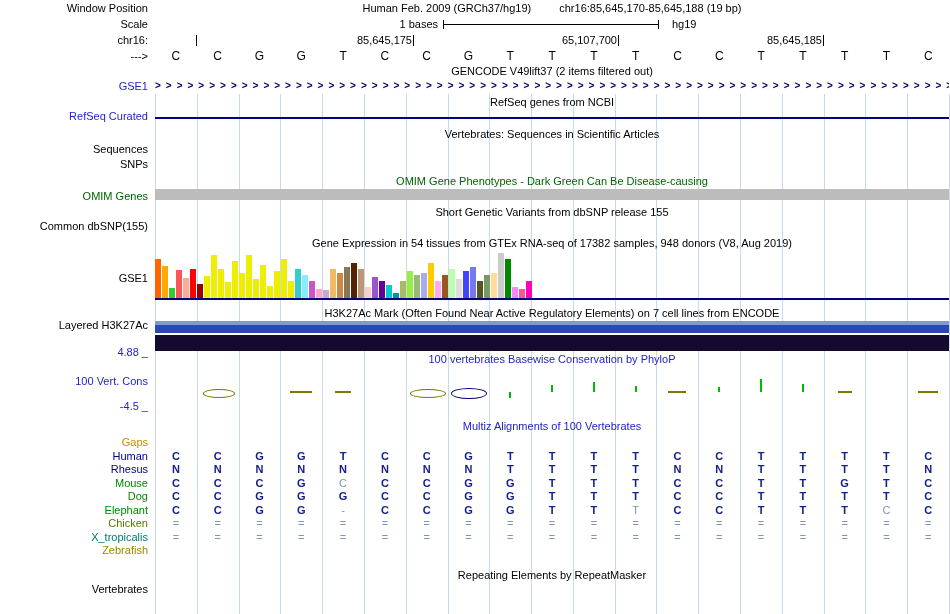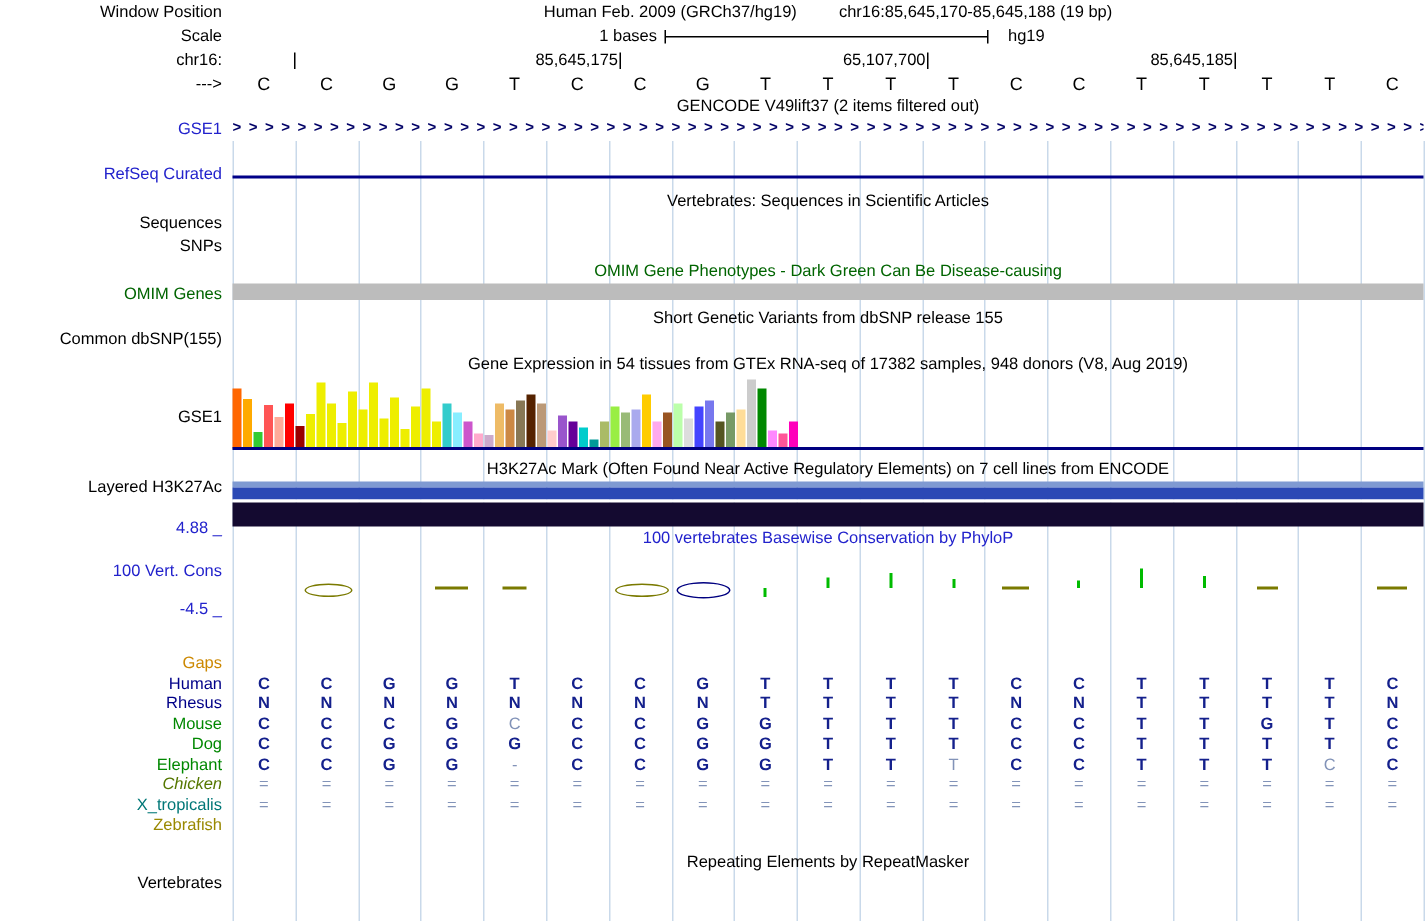--- a/index.html
+++ b/index.html
@@ -122,20 +122,21 @@
       <div class="seq-cell">T</div>
       <div class="seq-cell">T</div>
       <div class="seq-cell">T</div>
       <div class="seq-cell">C</div>
     </div>
 
   <div class="title z" style="top:65px">GENCODE V49lift37 (2 items filtered out)</div>
   <div class="gutter blue z" style="top:80px">GSE1</div>
   <div id="gse1-arrows" class="layer z">&gt;&gt;&gt;&gt;&gt;&gt;&gt;&gt;&gt;&gt;&gt;&gt;&gt;&gt;&gt;&gt;&gt;&gt;&gt;&gt;&gt;&gt;&gt;&gt;&gt;&gt;&gt;&gt;&gt;&gt;&gt;&gt;&gt;&gt;&gt;&gt;&gt;&gt;&gt;&gt;&gt;&gt;&gt;&gt;&gt;&gt;&gt;&gt;&gt;&gt;&gt;&gt;&gt;&gt;&gt;&gt;&gt;&gt;&gt;&gt;&gt;&gt;&gt;&gt;&gt;&gt;&gt;&gt;&gt;&gt;&gt;&gt;&gt;&gt;&gt;&gt;&gt;&gt;&gt;&gt;</div>
 
+  <div class="title z" style="top:96px">RefSeq genes from NCBI</div>
   <div class="gutter blue z" style="top:110px">RefSeq Curated</div>
   <div id="refseq-line" class="layer z"></div>
 
   <div class="title z" style="top:128px">Vertebrates: Sequences in Scientific Articles</div>
   <div class="gutter z" style="top:143px">Sequences</div>
   <div class="gutter z" style="top:158px">SNPs</div>
 
   <div class="title green z" style="top:175px">OMIM Gene Phenotypes - Dark Green Can Be Disease-causing</div>
   <div class="gutter green z" style="top:190px">OMIM Genes</div>
   <div id="omim-bar" class="layer z" style="background: rgb(188, 188, 188);"></div>
@@ -227,20 +228,21 @@
       <div class="cons-mark" style="width: 2px; height: 10px; background: rgb(0, 187, 0); left: 437.789px; top: 2px;"></div>
       <div class="cons-mark" style="width: 2px; height: 6px; background: rgb(0, 187, 0); left: 479.579px; top: 6px;"></div>
       <div class="cons-mark" style="width: 18px; height: 2px; background: rgb(122, 122, 0); left: 513.368px; top: 11px;"></div>
       <div class="cons-mark" style="width: 2px; height: 5px; background: rgb(0, 187, 0); left: 563.158px; top: 7px;"></div>
       <div class="cons-mark" style="width: 2px; height: 13px; background: rgb(0, 187, 0); left: 604.947px; top: -1px;"></div>
       <div class="cons-mark" style="width: 2px; height: 8px; background: rgb(0, 187, 0); left: 646.737px; top: 4px;"></div>
       <div class="cons-mark" style="width: 14px; height: 2px; background: rgb(122, 122, 0); left: 682.526px; top: 11px;"></div>
       <div class="cons-mark" style="width: 20px; height: 2px; background: rgb(122, 122, 0); left: 763.105px; top: 11px;"></div>
     </div>
 
+  <div class="title blue z" style="top:420px">Multiz Alignments of 100 Vertebrates</div>
   <div id="multiz-rows" class="z">
       <div class="mz-row" style="top: 436px;">
         <div class="mz-label" style="color: rgb(204, 136, 0);">Gaps</div>
       </div>
       <div class="mz-row" style="top: 450px;">
         <div class="mz-label" style="color: rgb(0, 0, 136);">Human</div>
         <div class="mz-cells">
           <div class="mz-cell">C</div>
           <div class="mz-cell">C</div>
           <div class="mz-cell">G</div>
@@ -352,21 +354,21 @@
           <div class="mz-cell">C</div>
           <div class="mz-cell">C</div>
           <div class="mz-cell">T</div>
           <div class="mz-cell">T</div>
           <div class="mz-cell">T</div>
           <div class="mz-cell muted">C</div>
           <div class="mz-cell">C</div>
         </div>
       </div>
       <div class="mz-row" style="top: 517px;">
-        <div class="mz-label" style="color: rgb(85, 119, 0); font-style: italic;">Chicken</div>
+        <div class="mz-label" style="color: rgb(85, 119, 0);">Chicken</div>
         <div class="mz-cells">
           <div class="mz-cell muted">=</div>
           <div class="mz-cell muted">=</div>
           <div class="mz-cell muted">=</div>
           <div class="mz-cell muted">=</div>
           <div class="mz-cell muted">=</div>
           <div class="mz-cell muted">=</div>
           <div class="mz-cell muted">=</div>
           <div class="mz-cell muted">=</div>
           <div class="mz-cell muted">=</div>

